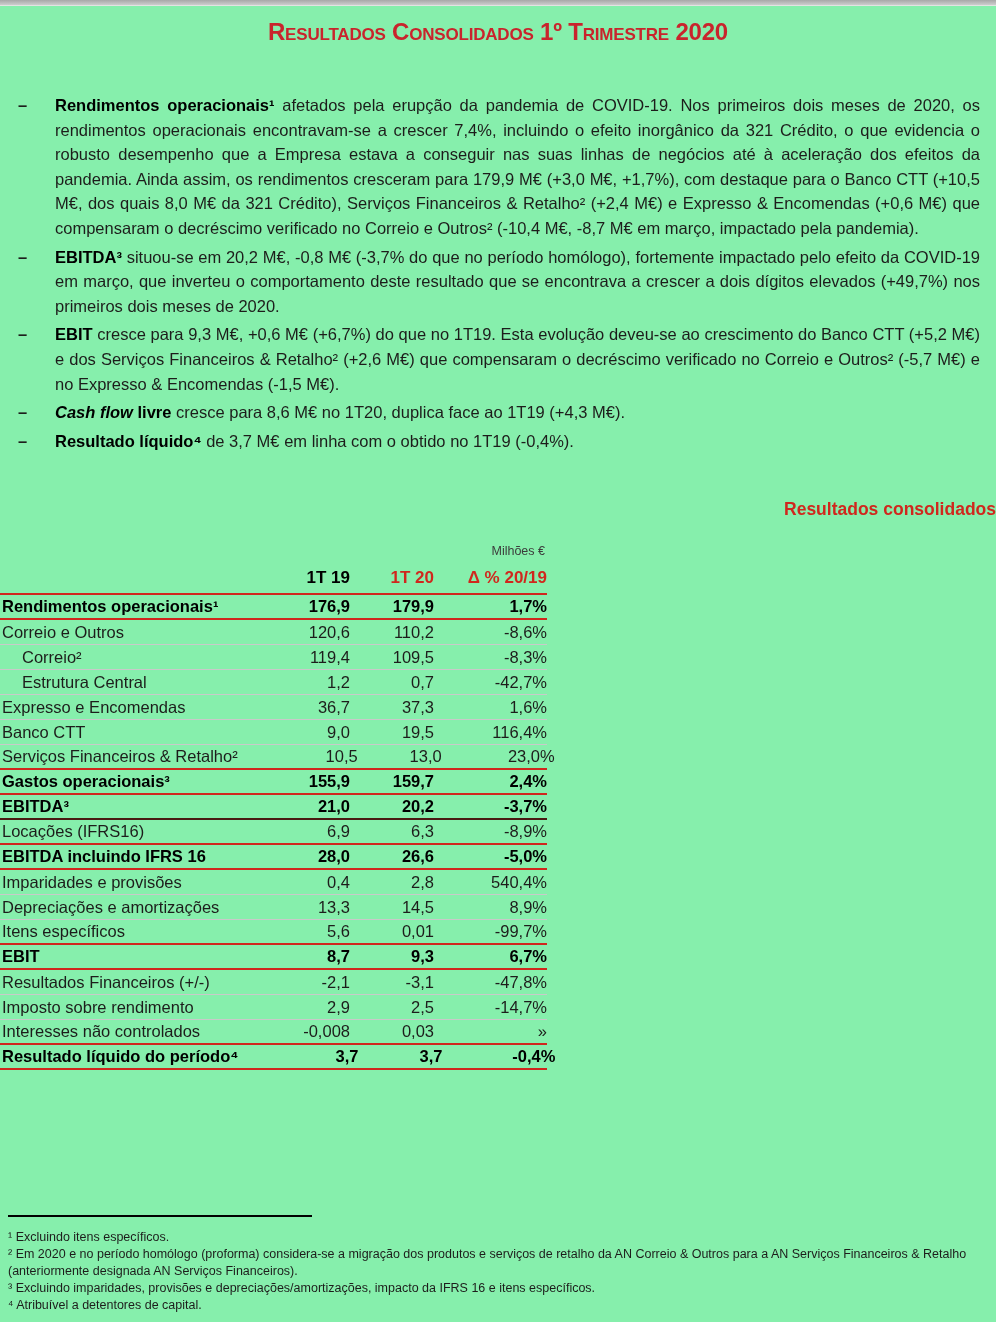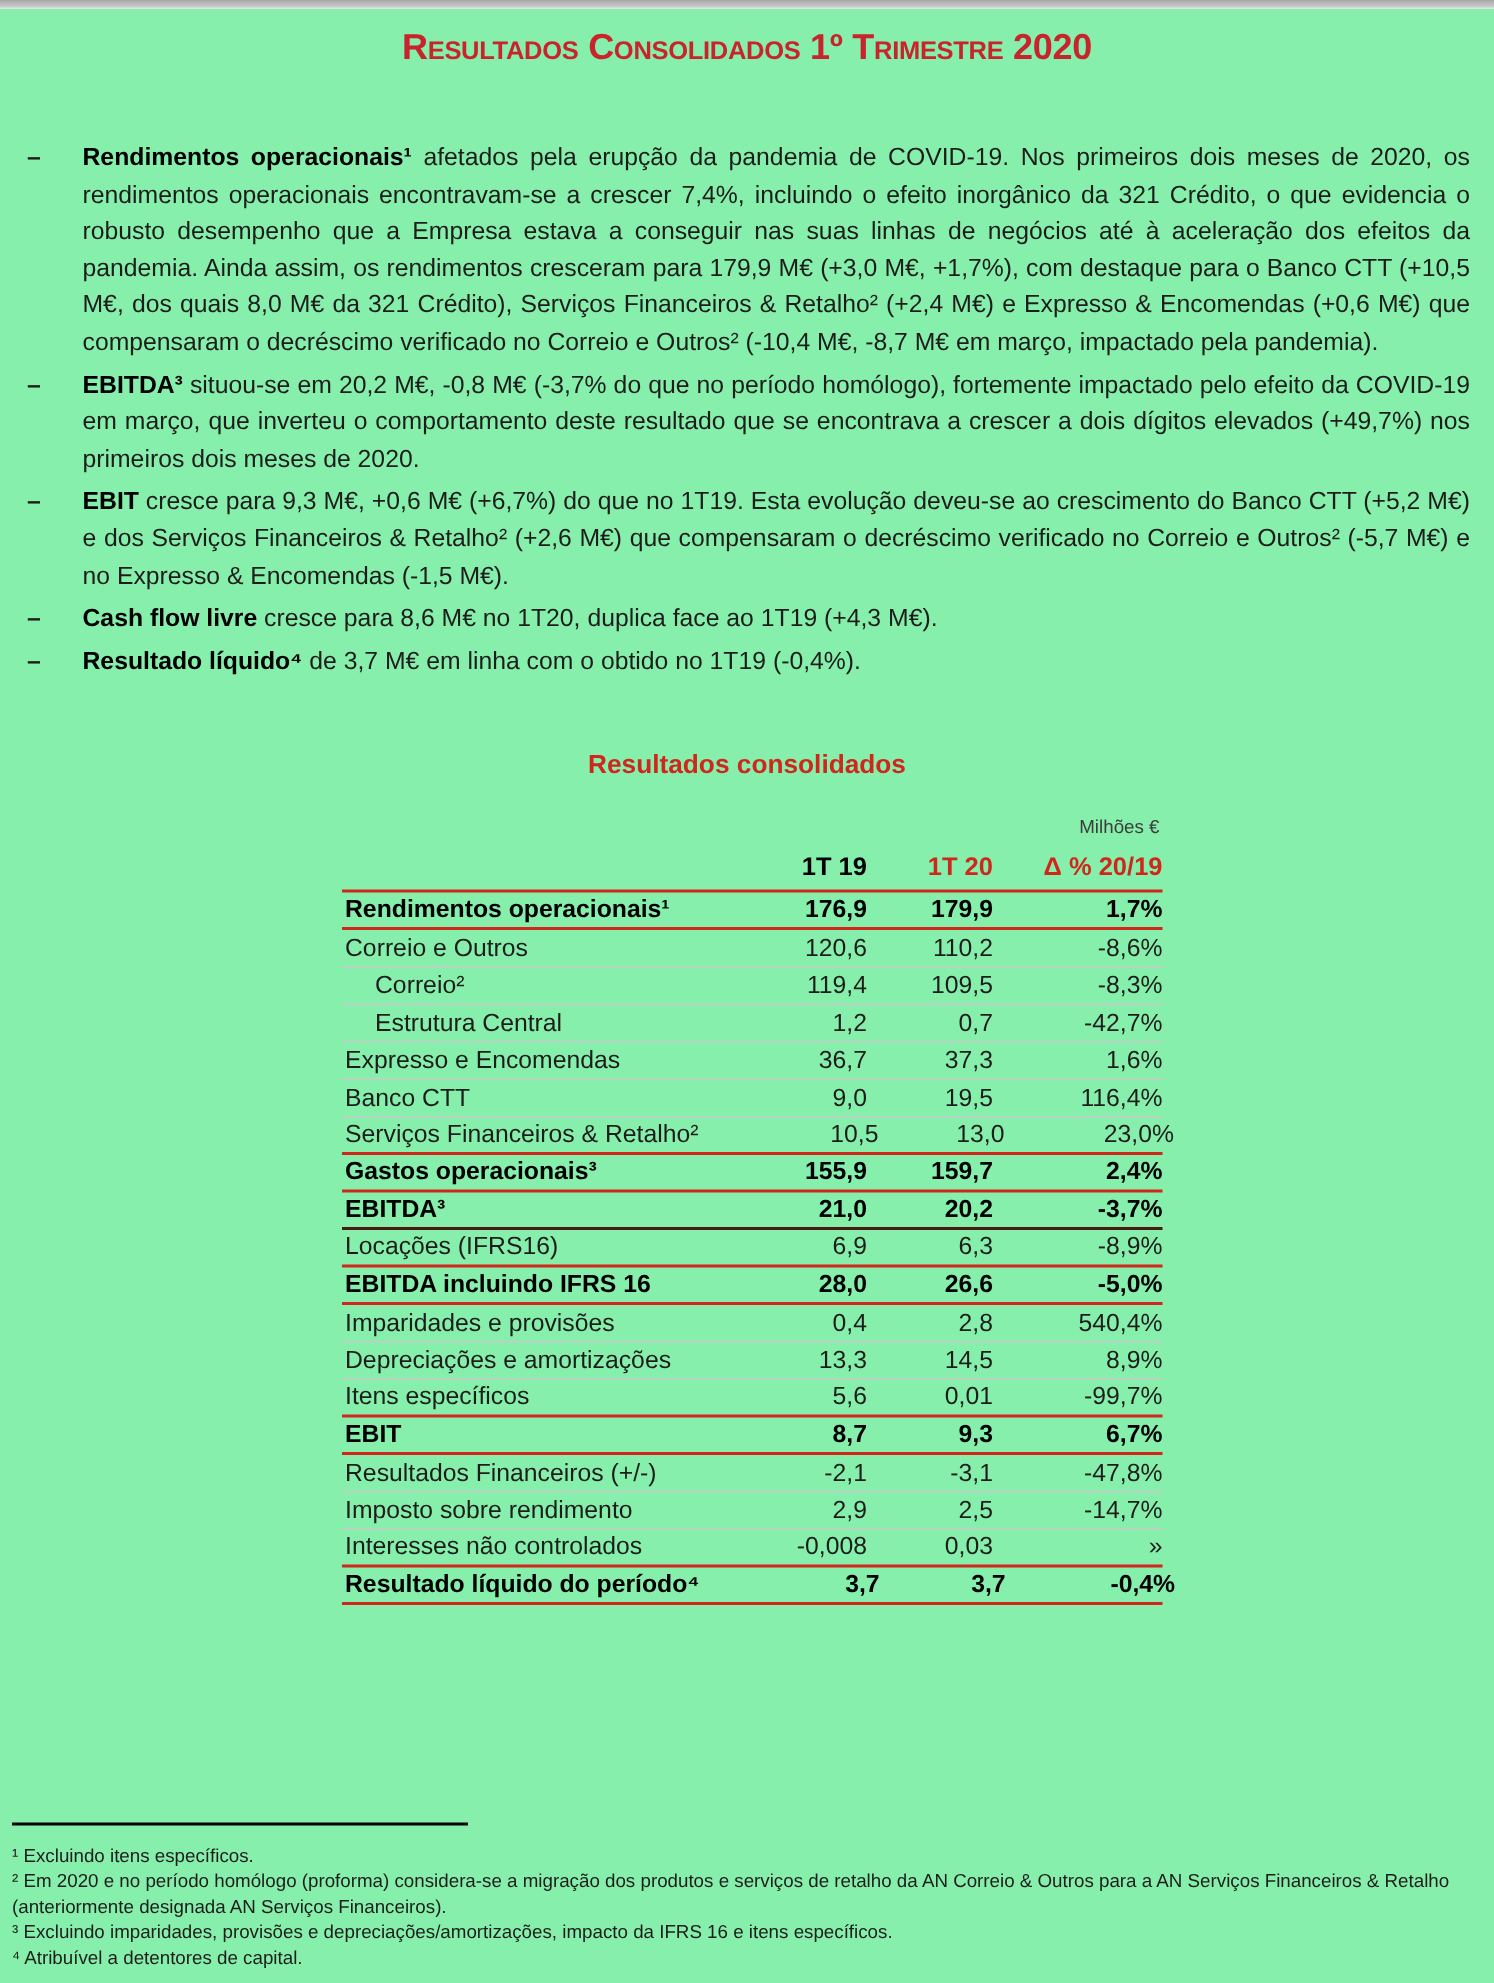--- a/index.html
+++ b/index.html
@@ -11,25 +11,25 @@
 
   .doc-title { padding-top: 18px; margin: 0; text-align: center;
                font-variant: small-caps; font-weight: bold; font-size: 24px;
                letter-spacing: -0.2px; }
 
   .bullets { margin: 47px 16px 0 18px; }
   .bullet { display: flex; margin-bottom: 4px; }
   .bullet-marker { flex: 0 0 37px; font-weight: bold; font-size: 16.5px; line-height: 24.6px; color: #1d1d1b; }
   .bullet-text { flex: 1; text-align: justify; font-size: 16.5px; line-height: 24.6px; color: #1d1d1b; }
   .bullet-text span.b { font-weight: bold; color: #000; }
-  .bullet-text span.i { }
-
-  .table-title { margin-top: 46px; text-align: center; font-weight: bold; font-size: 17.5px; }
-
-  .fin-table { width: 547px; margin-left: 228px; }
+  .bullet-text span.i { font-style: italic; }
+
+  .table-title { margin-top: 46px; text-align: right; font-weight: bold; font-size: 17.5px; }
+
+  .fin-table { width: 547px; }
   .units { text-align: right; font-size: 12.5px; color: #3c3c3b; margin-top: 24px; padding-right: 2px; }
 
   .tgrid { display: grid; grid-template-columns: 1fr 120px 84px 113px; align-items: center; }
 
   .thead { margin-top: 6px; padding: 4px 0 5px 0; border-bottom: 2.5px solid var(--red); }
   .th { font-weight: bold; font-size: 17px; text-align: right; white-space: nowrap; }
 
   .trow { height: 25px; font-size: 16.5px; color: #1d1d1b; }
   .trow .tl { padding-left: 2px; white-space: nowrap; }
   .trow.indent .tl { padding-left: 22px; }

